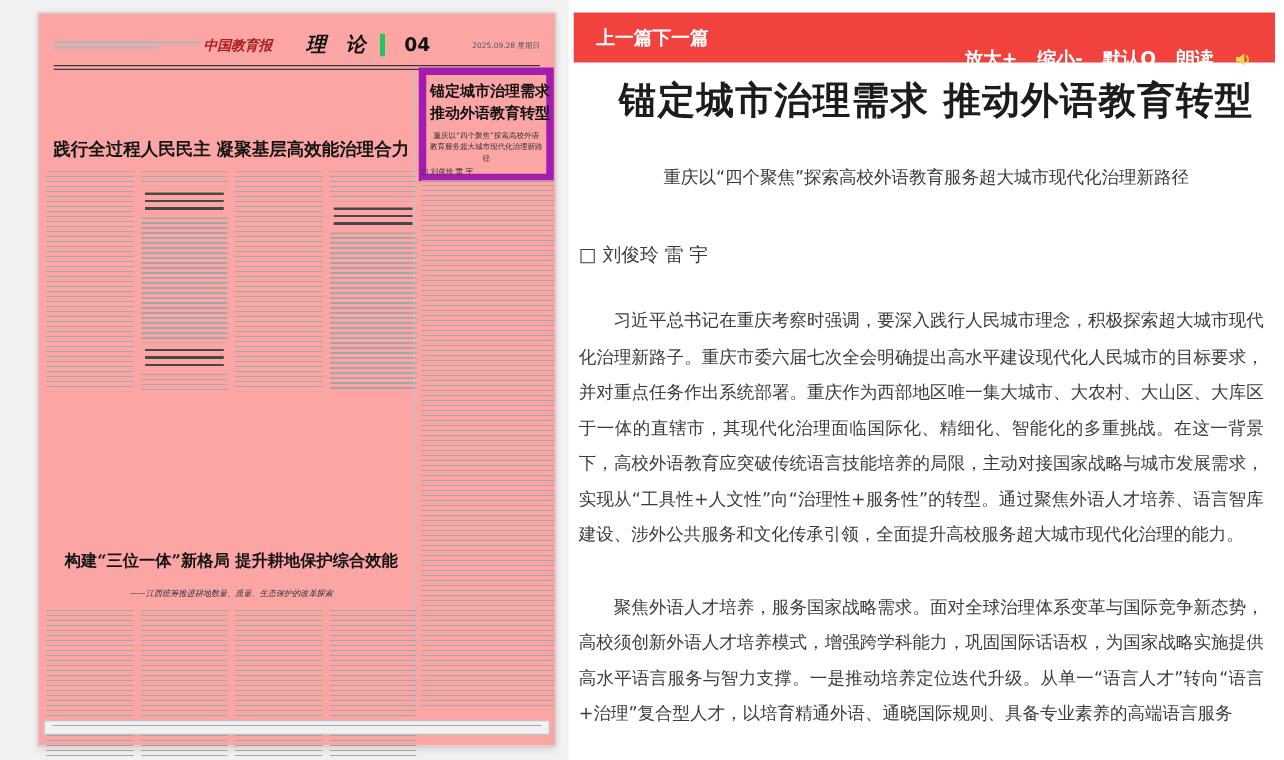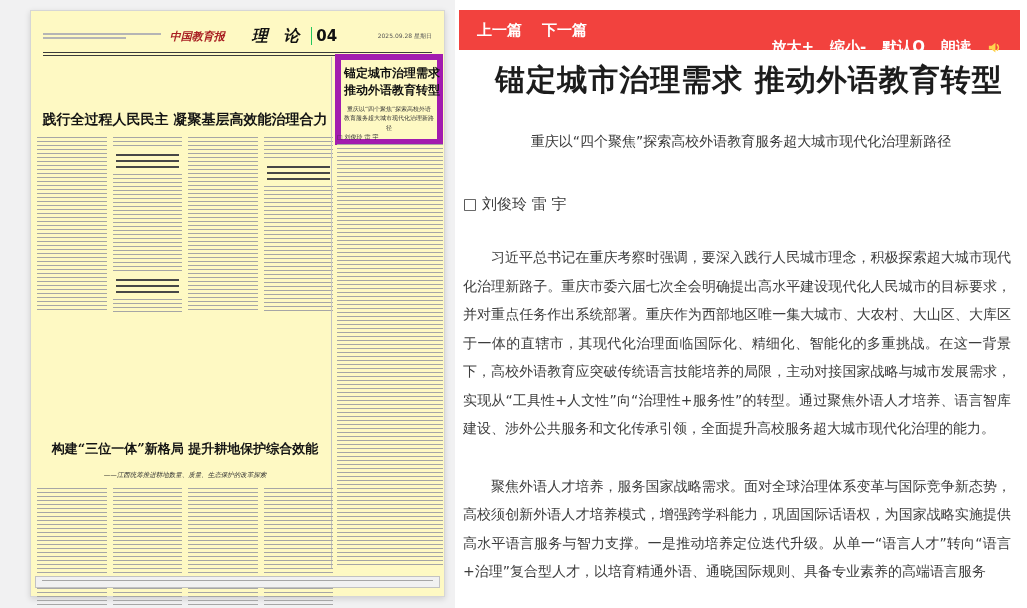--- a/index.html
+++ b/index.html
@@ -6,30 +6,30 @@
   html,body { margin:0; padding:0; }
   body {
     width:1027px; height:608px; position:relative; overflow:hidden;
     background:#fff; font-family:"DejaVu Sans", sans-serif;
   }
 
   
   .left-pane { position:absolute; left:0; top:0; width:455px; height:608px; background:#f1f1f2; }
   .paper {
     position:absolute; left:30px; top:10px; width:415px; height:587px;
-    background:#fef9c3; border:1px solid #d6d6d6; box-shadow:0 2px 6px rgba(0,0,0,.14);
+    background:#fca5a5; border:1px solid #d6d6d6; box-shadow:0 2px 6px rgba(0,0,0,.14);
   }
   .masthead { position:absolute; left:12px; right:12px; top:13px; height:24px; display:flex; align-items:center; }
   .mh-meta { width:118px; }
   .mh-meta .bar { height:2px; background:#b5b5b5; margin:2px 0; }
   .mh-meta .bar.short { width:70%; }
   .mh-center { flex:1; display:flex; align-items:center; justify-content:center; gap:7px; }
   .brand { color:#a81e22; font-weight:bold; font-style:italic; font-size:11px; font-family:"DejaVu Serif", serif; white-space:nowrap; }
   .section-name { font-size:16px; font-weight:bold; font-style:italic; letter-spacing:5px; color:#111; font-family:"DejaVu Serif", serif; white-space:nowrap;margin-left:20px; }
-  .page-no { font-size:15px; font-weight:bold; color:#111; border-left:1px solid #22c55e; padding-left:4px; }
+  .page-no { font-size:15px; font-weight:bold; color:#111; border-left:4px solid #22c55e; padding-left:15px; }
   .mh-date { width:86px; text-align:right; font-size:6px; color:#555; white-space:nowrap; }
   .mh-rule1 { position:absolute; left:12px; right:12px; top:41px; border-top:1px solid #3a3a3a; }
   .mh-rule2 { position:absolute; left:12px; right:12px; top:44px; border-top:1px solid #3a3a3a; }
 
   .hl { font-family:"DejaVu Serif", serif; font-weight:bold; color:#141414; text-align:center; white-space:nowrap;margin-top:48px; }
 
   .story-lead { position:absolute; left:6px; top:52px; width:296px; }
   .hl-lead { font-size:14px; }
   .cols { display:flex; gap:6px; margin-top:8px; }
   .cols .col { flex:1; display:flex; flex-direction:column; }
@@ -63,21 +63,21 @@
   }
   .pfooter .fx { height:100%; }
 
   
   .right-pane { position:absolute; left:455px; top:0; width:572px; height:608px; background:#fff; overflow:hidden; }
   .toolbar {
     position:absolute; left:4px; top:10px; width:561px; height:40px;
     background:#f2423e; color:#fff; display:flex; align-items:center;
     padding:0 18px; font-size:15px; font-weight:bold;
   }
-  .tb-left { display:flex; gap:20px; }
+  .tb-left { display:flex; }
   .tb-right { margin-left:auto; display:flex; gap:16px; align-items:center;margin-top:34px; }
   .tb-btn { cursor:pointer; white-space:nowrap; }
   .speaker { display:inline-flex; align-items:center; cursor:pointer; }
 
   .art-title {
     position:absolute; top:60px; left:0; right:0; text-align:center;
     font-size:30px; font-weight:bold; color:#1c1c1c; letter-spacing:1px; white-space:nowrap;padding-left:16px;
   }
   .art-subtitle {
     position:absolute; top:133px; left:0; right:0; text-align:center;

